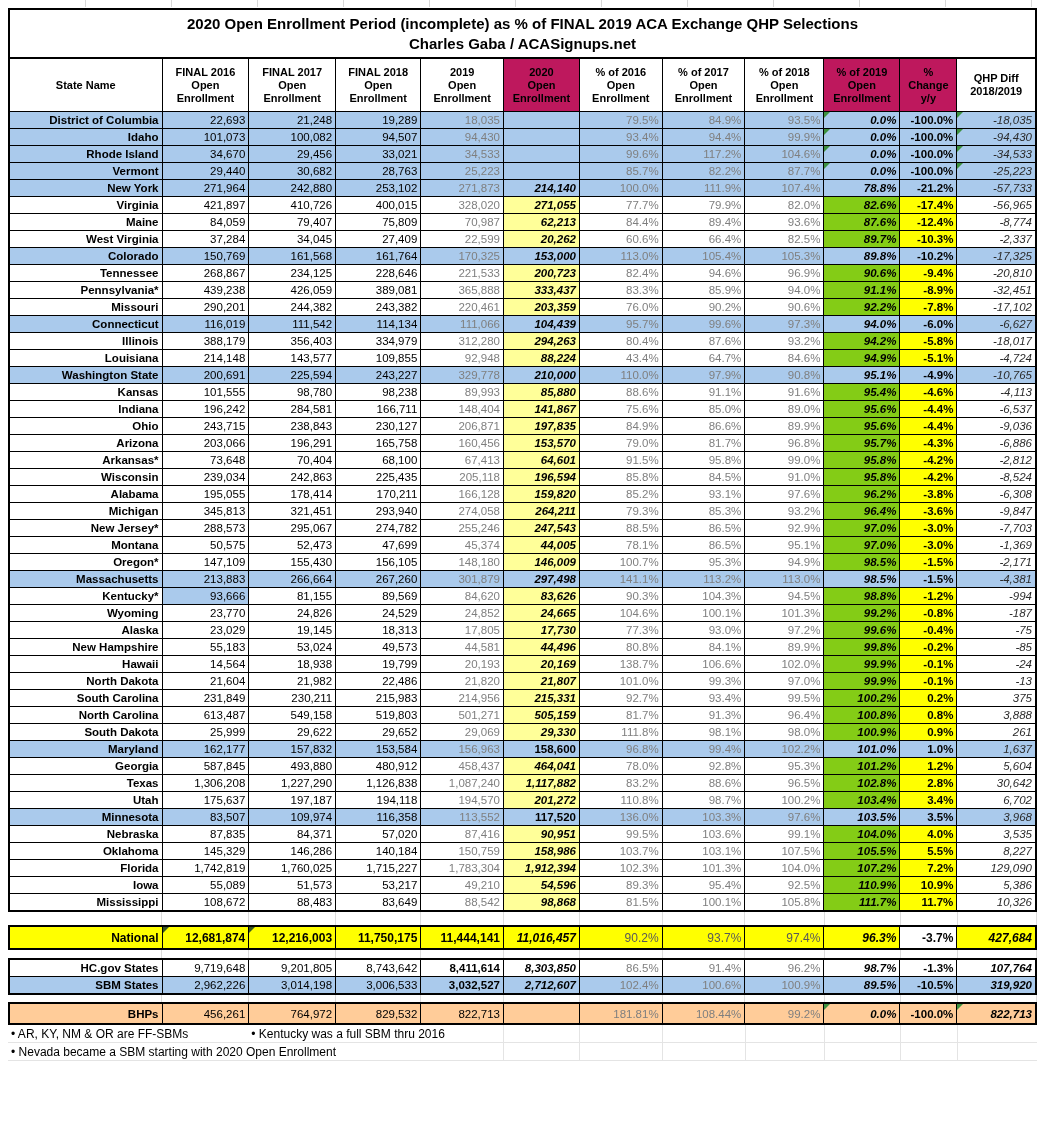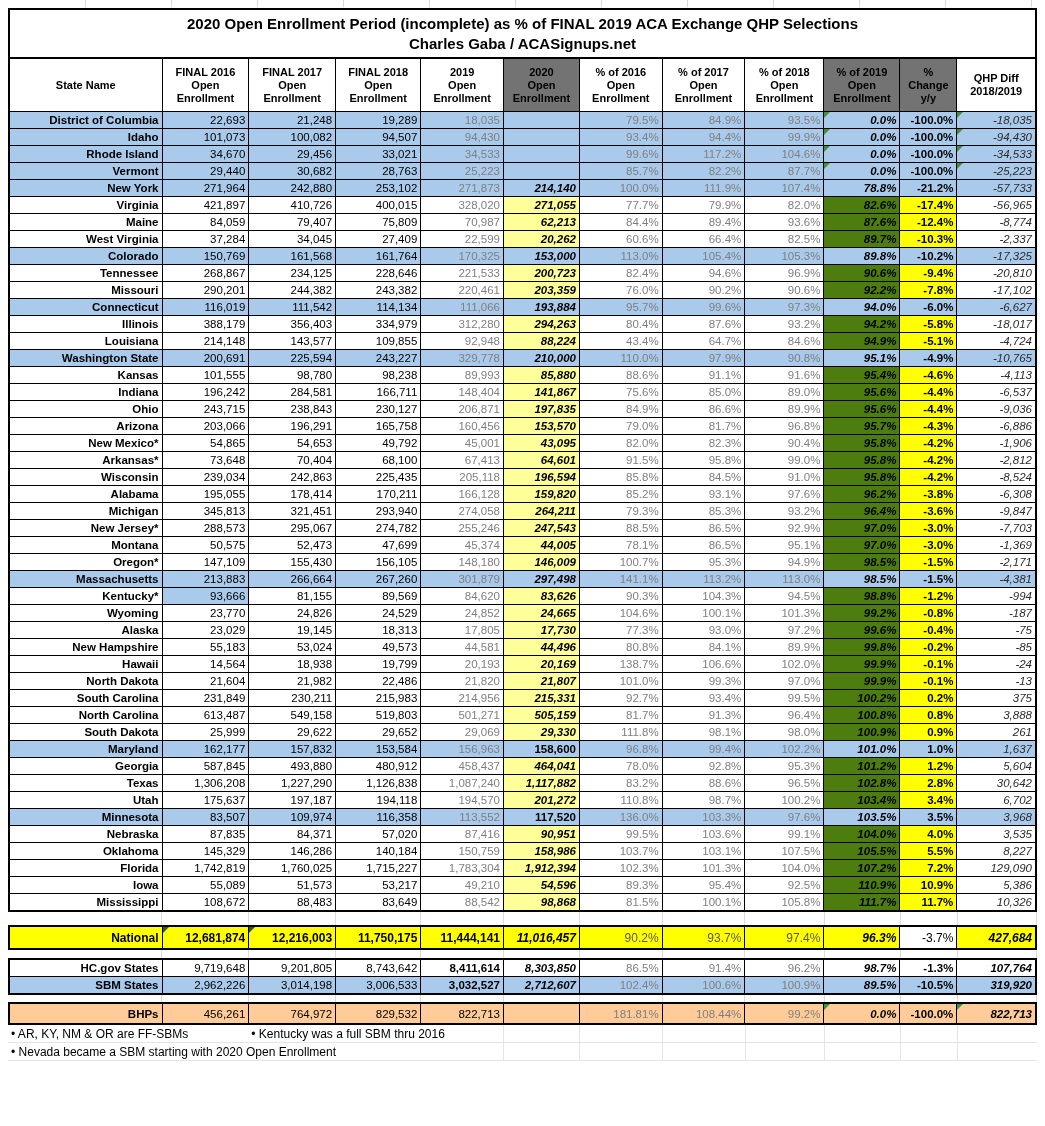--- a/index.html
+++ b/index.html
@@ -10,37 +10,37 @@
             background:repeating-linear-gradient(to right,#fff 0 85px,#d8d8d8 85px 86px);}
   .wrap{position:absolute;left:8px;top:8px;width:1029px;}
   .title-block{border:2px solid #000;border-bottom:0;text-align:center;font-weight:bold;
                font-size:15px;line-height:20px;padding:4px 0 3px;background:#fff;}
   table{border-collapse:collapse;table-layout:fixed;width:100%;}
   .tbl{border:2px solid #000;}
   th,td{overflow:hidden;white-space:nowrap;}
   .tbl th,.tbl td{border:1px solid #000;}
   thead th{font-size:11px;font-weight:bold;text-align:center;vertical-align:middle;height:50px;
            line-height:13px;background:#fff;border-bottom:2px solid #000;padding:1px 0;}
-  thead th.hl{background:#737373;}
+  thead th.hl{background:#be185d;}
   td{height:16px;font-size:11.5px;text-align:right;padding:0 3px;position:relative;vertical-align:middle;}
   td.name{font-weight:bold;}
   .grey{color:#7F7F7F;}
   .pct{color:#595959;}
   .b{font-weight:bold;}
   .it{font-style:italic;}
   td.c2020{background:#FFFF99;font-weight:bold;font-style:italic;}
-  td.p19{background:#4d7c0f;font-weight:bold;font-style:italic;}
+  td.p19{background:#84cc16;font-weight:bold;font-style:italic;}
   td.chg{background:#FFFF00;font-weight:bold;}
   td.diff{font-style:italic;color:#2b2b2b;}
   td.upright{font-style:normal;}
   tr.sbm td{background:#AACAEC;}
   td.kyblue{background:#AACAEC;}
   tr.national td{background:#FFFF00;font-weight:bold;font-size:12px;height:21px;}
   tr.national td.pct{font-weight:normal;}
-  tr.national td.chgN{background:#FFFFFF;font-weight:normal;}
+  tr.national td.chgN{background:#FFFFFF;font-weight:bold;}
   tr.hcgov td{background:#FFFFFF;}
   tr.sbmrow td{background:#AACAEC;}
   tr.bhp td{background:#FFCC99;height:19px;}
   .tri::before{content:"";position:absolute;top:0;left:0;width:0;height:0;
                border-top:6px solid #3E9140;border-right:6px solid transparent;}
   .tri-note::before{content:"";position:absolute;top:0;left:0;width:0;height:0;
                border-top:6px solid #375623;border-right:6px solid transparent;}
   .gaptbl td{height:2px;border:0;border-right:1px solid #DCDCDC;background:#fff;padding:0;}
   .foottbl td.fttext{border:0;font-size:12px;text-align:left;font-weight:normal;padding:1px 3px;
                      height:15px;border-bottom:1px solid #E4E4E4;}
@@ -268,40 +268,54 @@
               <td class="num grey">221,533</td>
               <td class="num c2020">200,723</td>
               <td class="num grey">82.4%</td>
               <td class="num grey">94.6%</td>
               <td class="num grey">96.9%</td>
               <td class="num p19">90.6%</td>
               <td class="num chg">-9.4%</td>
               <td class="num diff">-20,810</td>
             </tr>
             <tr class="">
+              <td class="name">Pennsylvania*</td>
+              <td class="num">439,238</td>
+              <td class="num">426,059</td>
+              <td class="num">389,081</td>
+              <td class="num grey">365,888</td>
+              <td class="num c2020">333,437</td>
+              <td class="num grey">83.3%</td>
+              <td class="num grey">85.9%</td>
+              <td class="num grey">94.0%</td>
+              <td class="num p19">91.1%</td>
+              <td class="num chg">-8.9%</td>
+              <td class="num diff">-32,451</td>
+            </tr>
+            <tr class="">
               <td class="name">Missouri</td>
               <td class="num">290,201</td>
               <td class="num">244,382</td>
               <td class="num">243,382</td>
               <td class="num grey">220,461</td>
               <td class="num c2020">203,359</td>
               <td class="num grey">76.0%</td>
               <td class="num grey">90.2%</td>
               <td class="num grey">90.6%</td>
               <td class="num p19">92.2%</td>
               <td class="num chg">-7.8%</td>
               <td class="num diff">-17,102</td>
             </tr>
             <tr class="sbm">
               <td class="name">Connecticut</td>
               <td class="num">116,019</td>
               <td class="num">111,542</td>
               <td class="num">114,134</td>
               <td class="num grey">111,066</td>
-              <td class="num c2020">193,884</td>
+              <td class="num c2020">104,439</td>
               <td class="num grey">95.7%</td>
               <td class="num grey">99.6%</td>
               <td class="num grey">97.3%</td>
               <td class="num p19">94.0%</td>
               <td class="num chg">-6.0%</td>
               <td class="num diff">-6,627</td>
             </tr>
             <tr class="">
               <td class="name">Illinois</td>
               <td class="num">388,179</td>
@@ -392,34 +406,20 @@
               <td class="num">196,291</td>
               <td class="num">165,758</td>
               <td class="num grey">160,456</td>
               <td class="num c2020">153,570</td>
               <td class="num grey">79.0%</td>
               <td class="num grey">81.7%</td>
               <td class="num grey">96.8%</td>
               <td class="num p19">95.7%</td>
               <td class="num chg">-4.3%</td>
               <td class="num diff">-6,886</td>
-            </tr>
-            <tr class="">
-              <td class="name">New Mexico*</td>
-              <td class="num">54,865</td>
-              <td class="num">54,653</td>
-              <td class="num">49,792</td>
-              <td class="num grey">45,001</td>
-              <td class="num c2020">43,095</td>
-              <td class="num grey">82.0%</td>
-              <td class="num grey">82.3%</td>
-              <td class="num grey">90.4%</td>
-              <td class="num p19">95.8%</td>
-              <td class="num chg">-4.2%</td>
-              <td class="num diff">-1,906</td>
             </tr>
             <tr class="">
               <td class="name">Arkansas*</td>
               <td class="num">73,648</td>
               <td class="num">70,404</td>
               <td class="num">68,100</td>
               <td class="num grey">67,413</td>
               <td class="num c2020">64,601</td>
               <td class="num grey">91.5%</td>
               <td class="num grey">95.8%</td>

